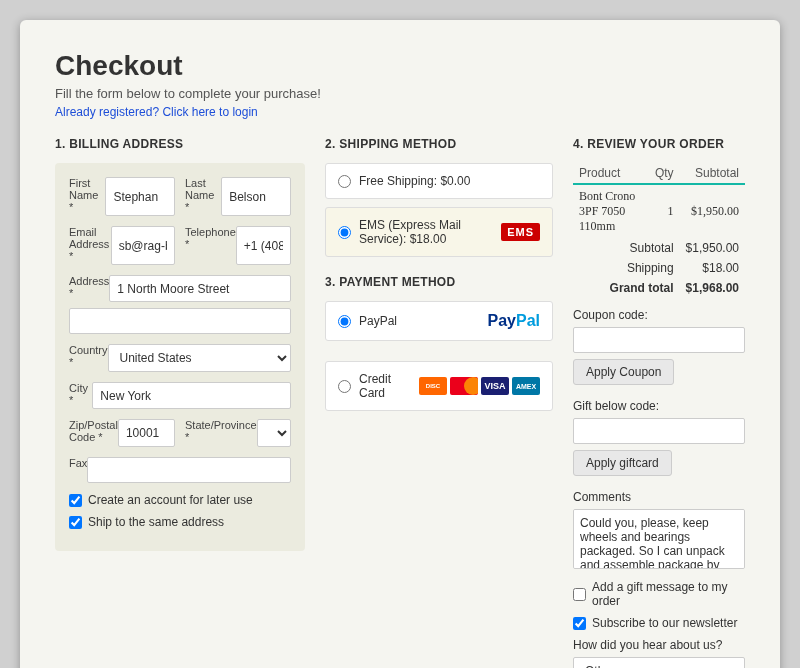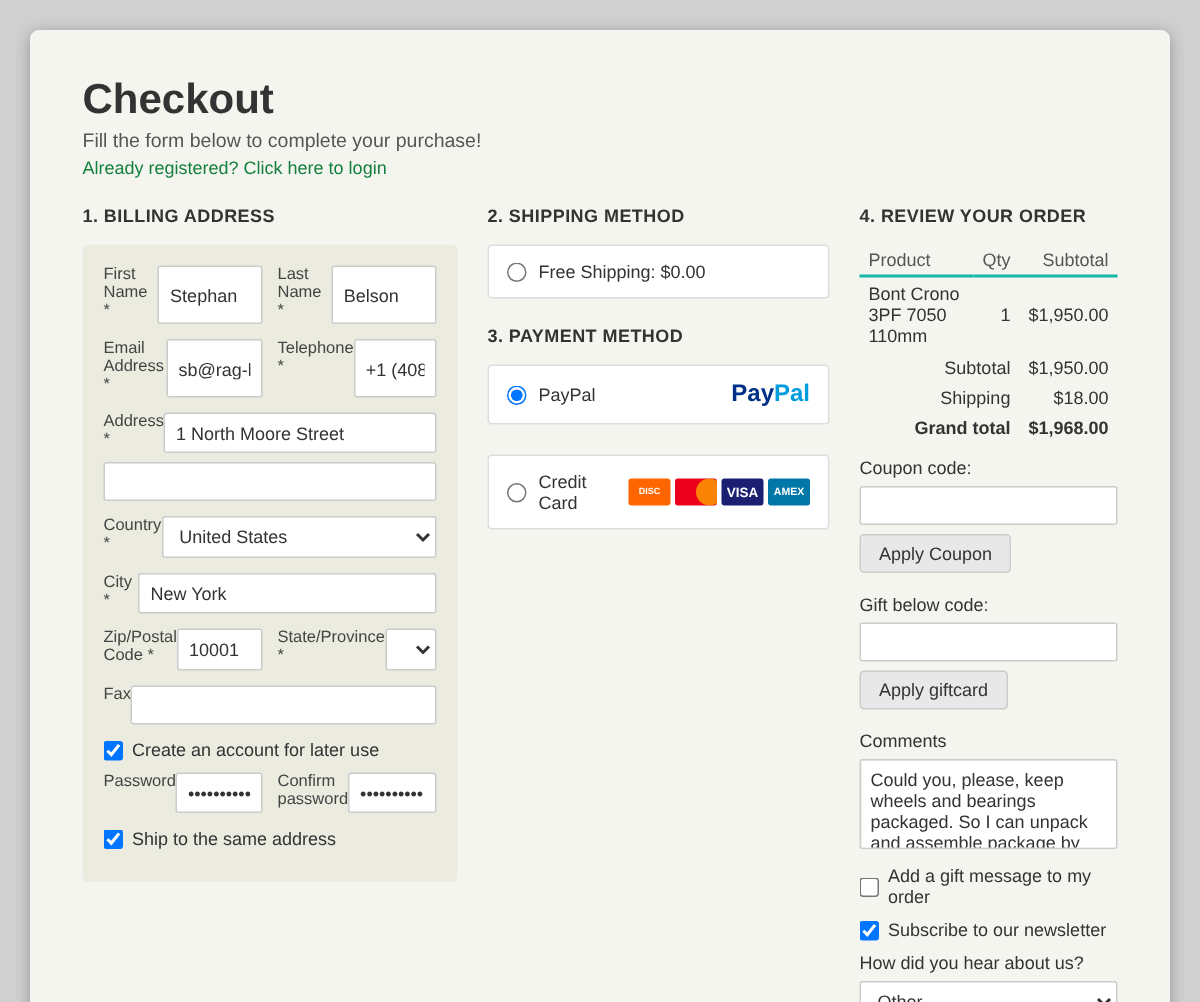--- a/index.html
+++ b/index.html
@@ -26,21 +26,21 @@
       color: #333;
       margin-bottom: 4px;
     }
     .page-subtitle {
       font-size: 13px;
       color: #555;
       margin-bottom: 4px;
     }
     .login-link {
       font-size: 12px;
-      color: #15803d;
+      color: #1d4ed8;
       text-decoration: none;
       display: block;
       margin-bottom: 18px;
     }
     .columns {
       display: flex;
       gap: 20px;
       align-items: flex-start;
     }
     .col-billing {
@@ -223,20 +223,21 @@
       text-align: right;
       color: #555;
       font-weight: normal;
       padding: 3px 6px;
       border-bottom: 2px solid #14b8a6;
     }
     .review-table thead th:first-child { text-align: left; }
     .review-table tbody td {
       padding: 4px 6px;
       color: #333;
+      font-family: Liberation Serif, serif;
     }
     .review-table tbody td:not(:first-child) { text-align: right; }
     .review-table tfoot td {
       padding: 3px 6px;
       text-align: right;
       font-size: 12px;
       color: #333;
     }
     .review-table tfoot td:first-child { text-align: right; }
     .review-table tfoot tr.grand-total td {
@@ -360,42 +361,39 @@
         <div class="form-row">
           <div class="form-group">
             <label>Fax</label>
             <input type="text" value="" style="">
           </div>
         </div>
         <div class="checkbox-row">
           <input type="checkbox" id="create-account" checked="" style="">
           <label for="create-account">Create an account for later use</label>
         </div>
-        <div class="password-row">
-          <div class="form-group">
-            <label>Password</label>
-            <input type="password" value="1234567890" style="">
-          </div>
-          <div class="form-group">
-            <label>Confirm password</label>
-            <input type="password" value="1234567890" style="">
-          </div>
-        </div>
         <div class="checkbox-row ship-to-row">
           <input type="checkbox" id="ship-same" checked="" style="">
           <label for="ship-same">Ship to the same address</label>
         </div>
       </div>
     </div>
 
     <div class="col-shipping">
       <div class="section-title">2. SHIPPING METHOD</div>
       <div class="shipping-option">
         <input type="radio" name="shipping" id="free-ship" style="">
         <label for="free-ship">Free Shipping: $0.00</label>
+      </div>
+      <div class="shipping-option selected">
+        <input type="radio" name="shipping" id="ems-ship" checked="" style="">
+        <label for="ems-ship">EMS (Express Mail Service): $18.00</label>
+        <div class="ems-logo">
+            <span>EMS</span>
+          </div>
       </div>
 
       <div class="payment-section">
         <div class="section-title">3. PAYMENT METHOD</div>
         <div class="payment-option">
           <input type="radio" name="payment" id="paypal" checked="" style="">
           <label for="paypal">PayPal</label>
           <div class="paypal-logo">Pay<span>Pal</span></div>
         </div>
         <div class="payment-option">

